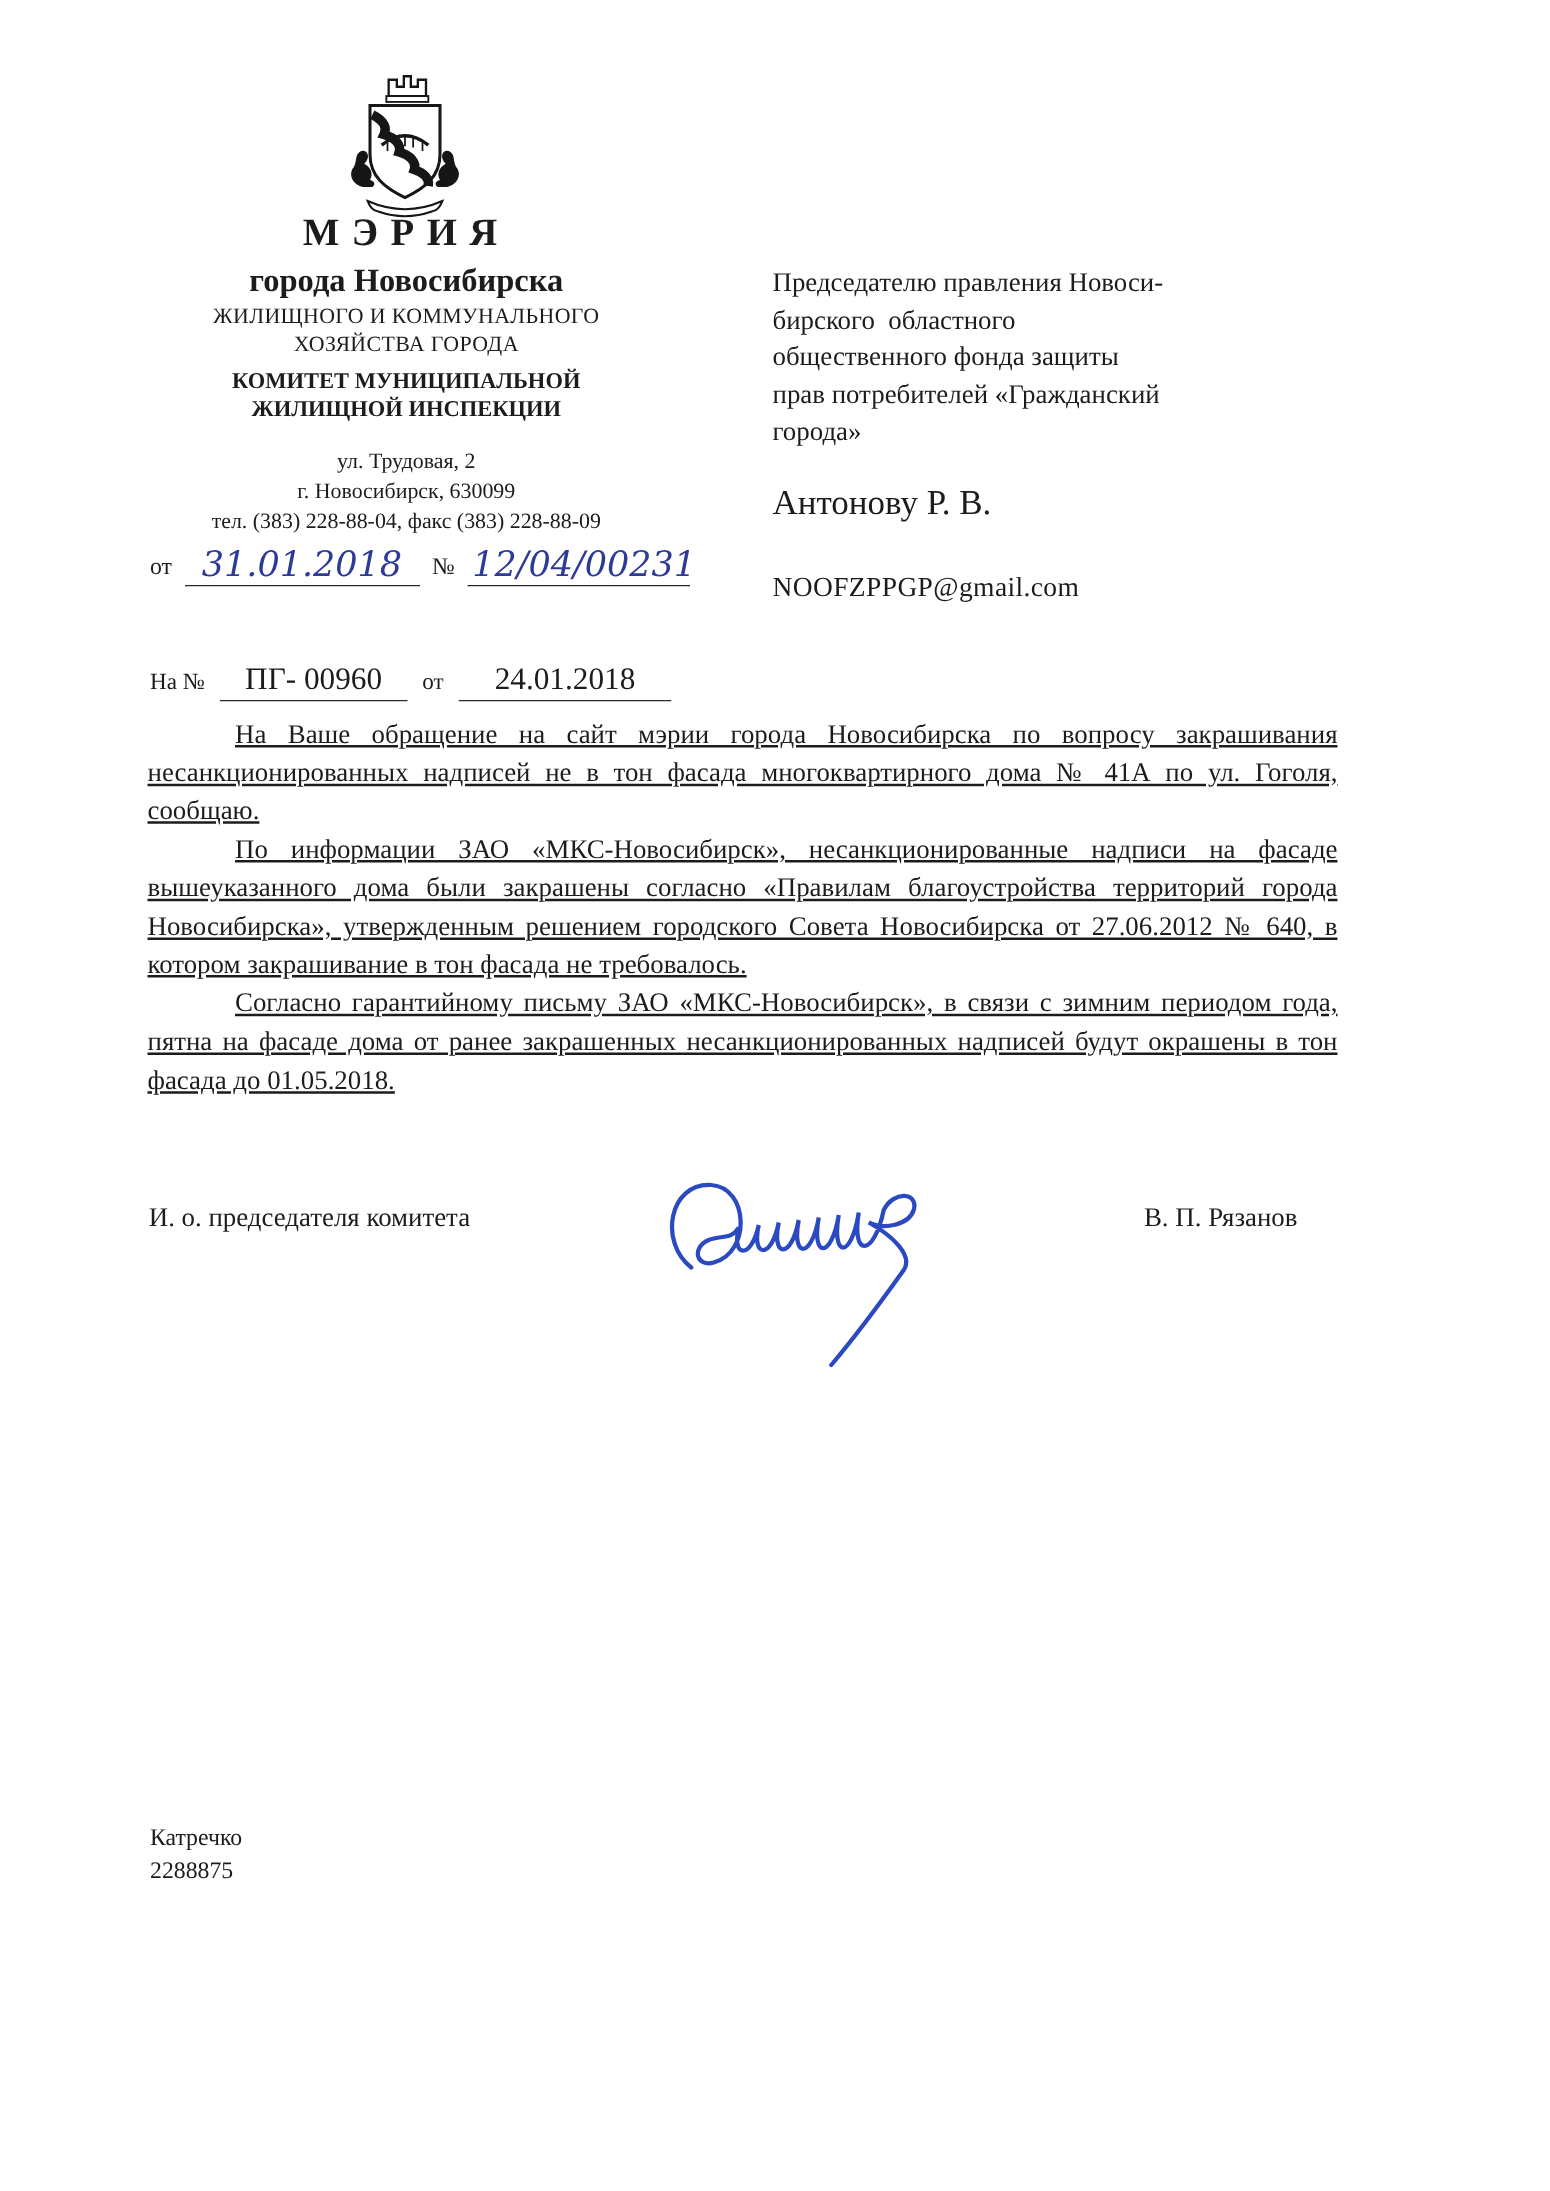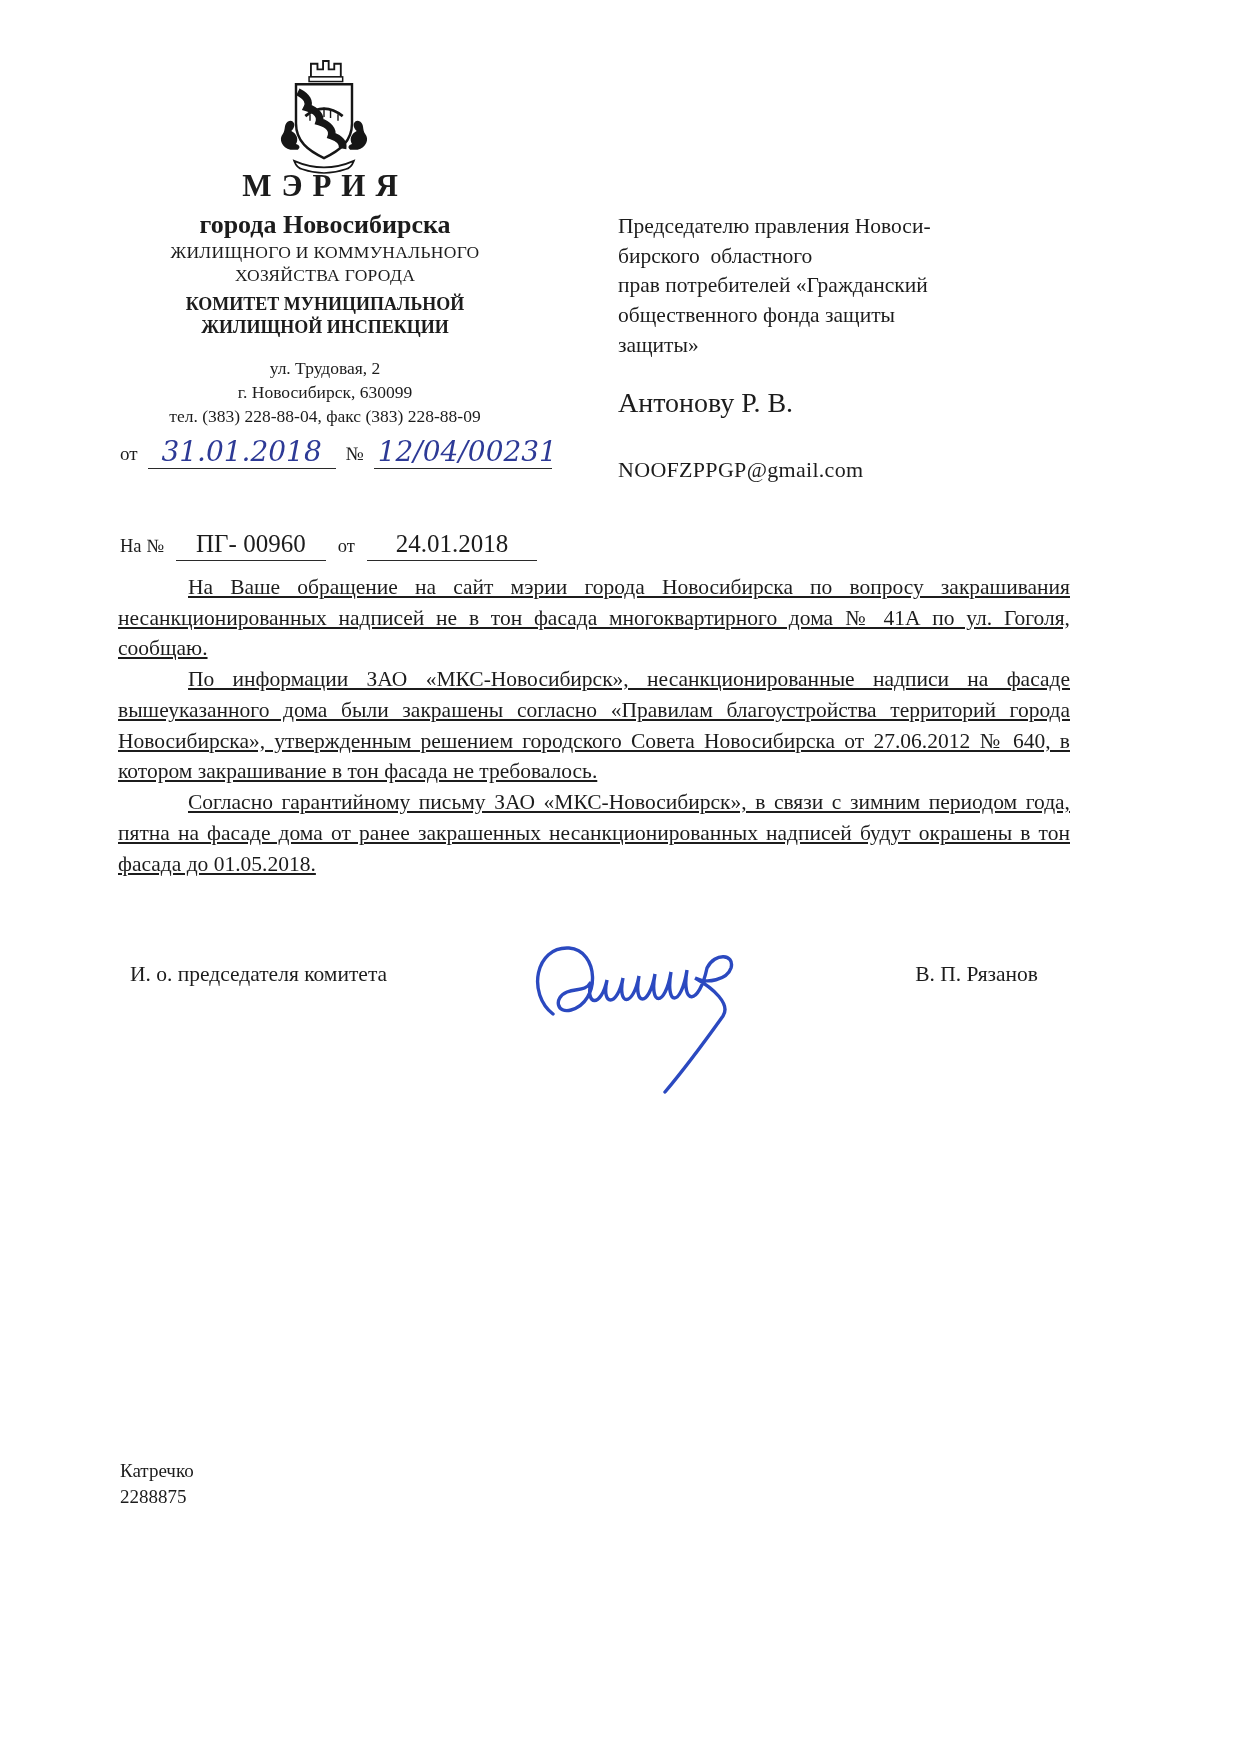--- a/index.html
+++ b/index.html
@@ -58,21 +58,21 @@
   .recipient-name{margin-top:24px;font-size:28px;}
   .recipient-email{margin-top:32px;font-size:22px;letter-spacing:.3px;}
   
   .body-text{
     position:absolute;left:118px;top:572px;width:952px;
     font-size:21.5px;line-height:1.43;text-align:justify;
   }
   .body-text p{margin:0;text-indent:70px;text-decoration:underline;}
   
   .sig-row{position:absolute;left:118px;top:962px;width:952px;font-size:21.5px;}
-  .sig-title{position:absolute;left:12px;top:0;}
+  .sig-title{position:absolute;left:1px;top:0;}
   .sig-name{position:absolute;right:32px;top:0;}
   .signature-svg{position:absolute;left:520px;top:918px;width:330px;height:190px;}
   
   .footer{position:absolute;left:120px;top:1458px;font-size:19px;line-height:1.35;}
 </style>
 </head>
 <body>
 
 <div class="page">
 
@@ -119,23 +119,23 @@
   <div class="reference-row">
     <span class="field-label">На №</span>
     <span class="ref-field number">ПГ- 00960</span>
     <span class="field-label">от</span>
     <span class="ref-field date">24.01.2018</span>
   </div>
 
   <div class="recipient">
     <div class="recipient-line">Председателю правления Новоси-</div>
     <div class="recipient-line">бирского  областного</div>
+    <div class="recipient-line">общественного фонда защиты</div>
     <div class="recipient-line">прав потребителей «Гражданский</div>
-    <div class="recipient-line">общественного фонда защиты</div>
-    <div class="recipient-line">защиты»</div>
+    <div class="recipient-line">города»</div>
     <div class="recipient-name">Антонову Р. В.</div>
     <div class="recipient-email">NOOFZPPGP@gmail.com</div>
   </div>
 
   <div class="body-text">
     <p>На Ваше обращение на сайт мэрии города Новосибирска по вопросу закрашивания несанкционированных надписей не в тон фасада многоквартирного дома № 41А по ул. Гоголя, сообщаю.</p>
     <p>По информации ЗАО «МКС-Новосибирск», несанкционированные надписи на фасаде вышеуказанного дома были закрашены  согласно «Правилам благоустройства территорий города Новосибирска», утвержденным решением городского Совета Новосибирска от 27.06.2012 № 640, в котором закрашивание в тон фасада не требовалось.</p>
     <p>Согласно гарантийному письму ЗАО «МКС-Новосибирск», в связи с зимним периодом года, пятна на фасаде дома от ранее закрашенных несанкционированных надписей будут окрашены в тон фасада до 01.05.2018.</p>
   </div>
 

